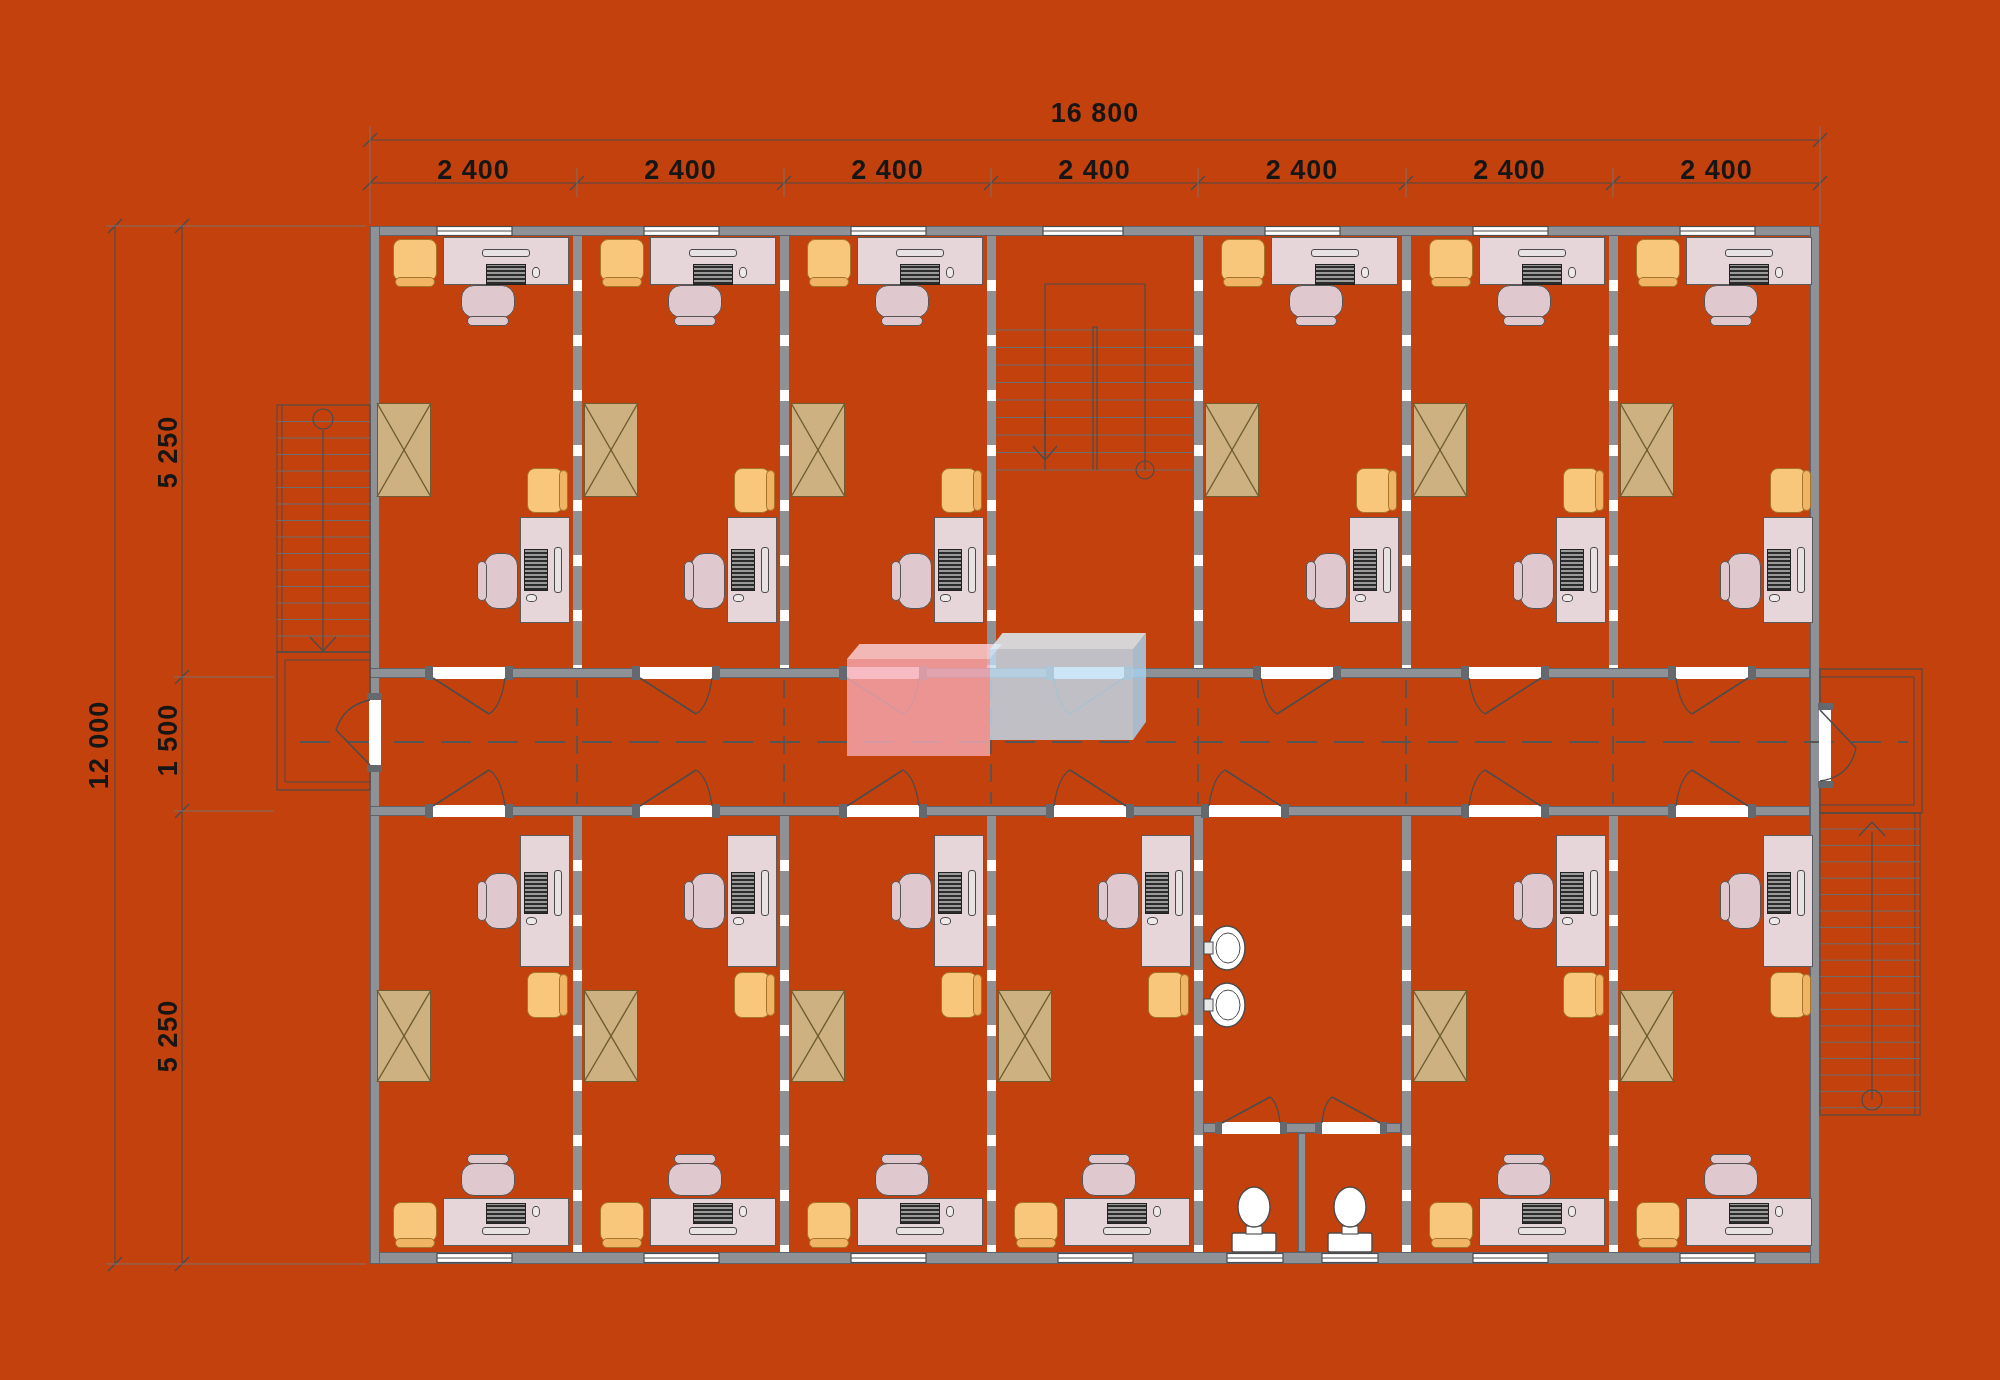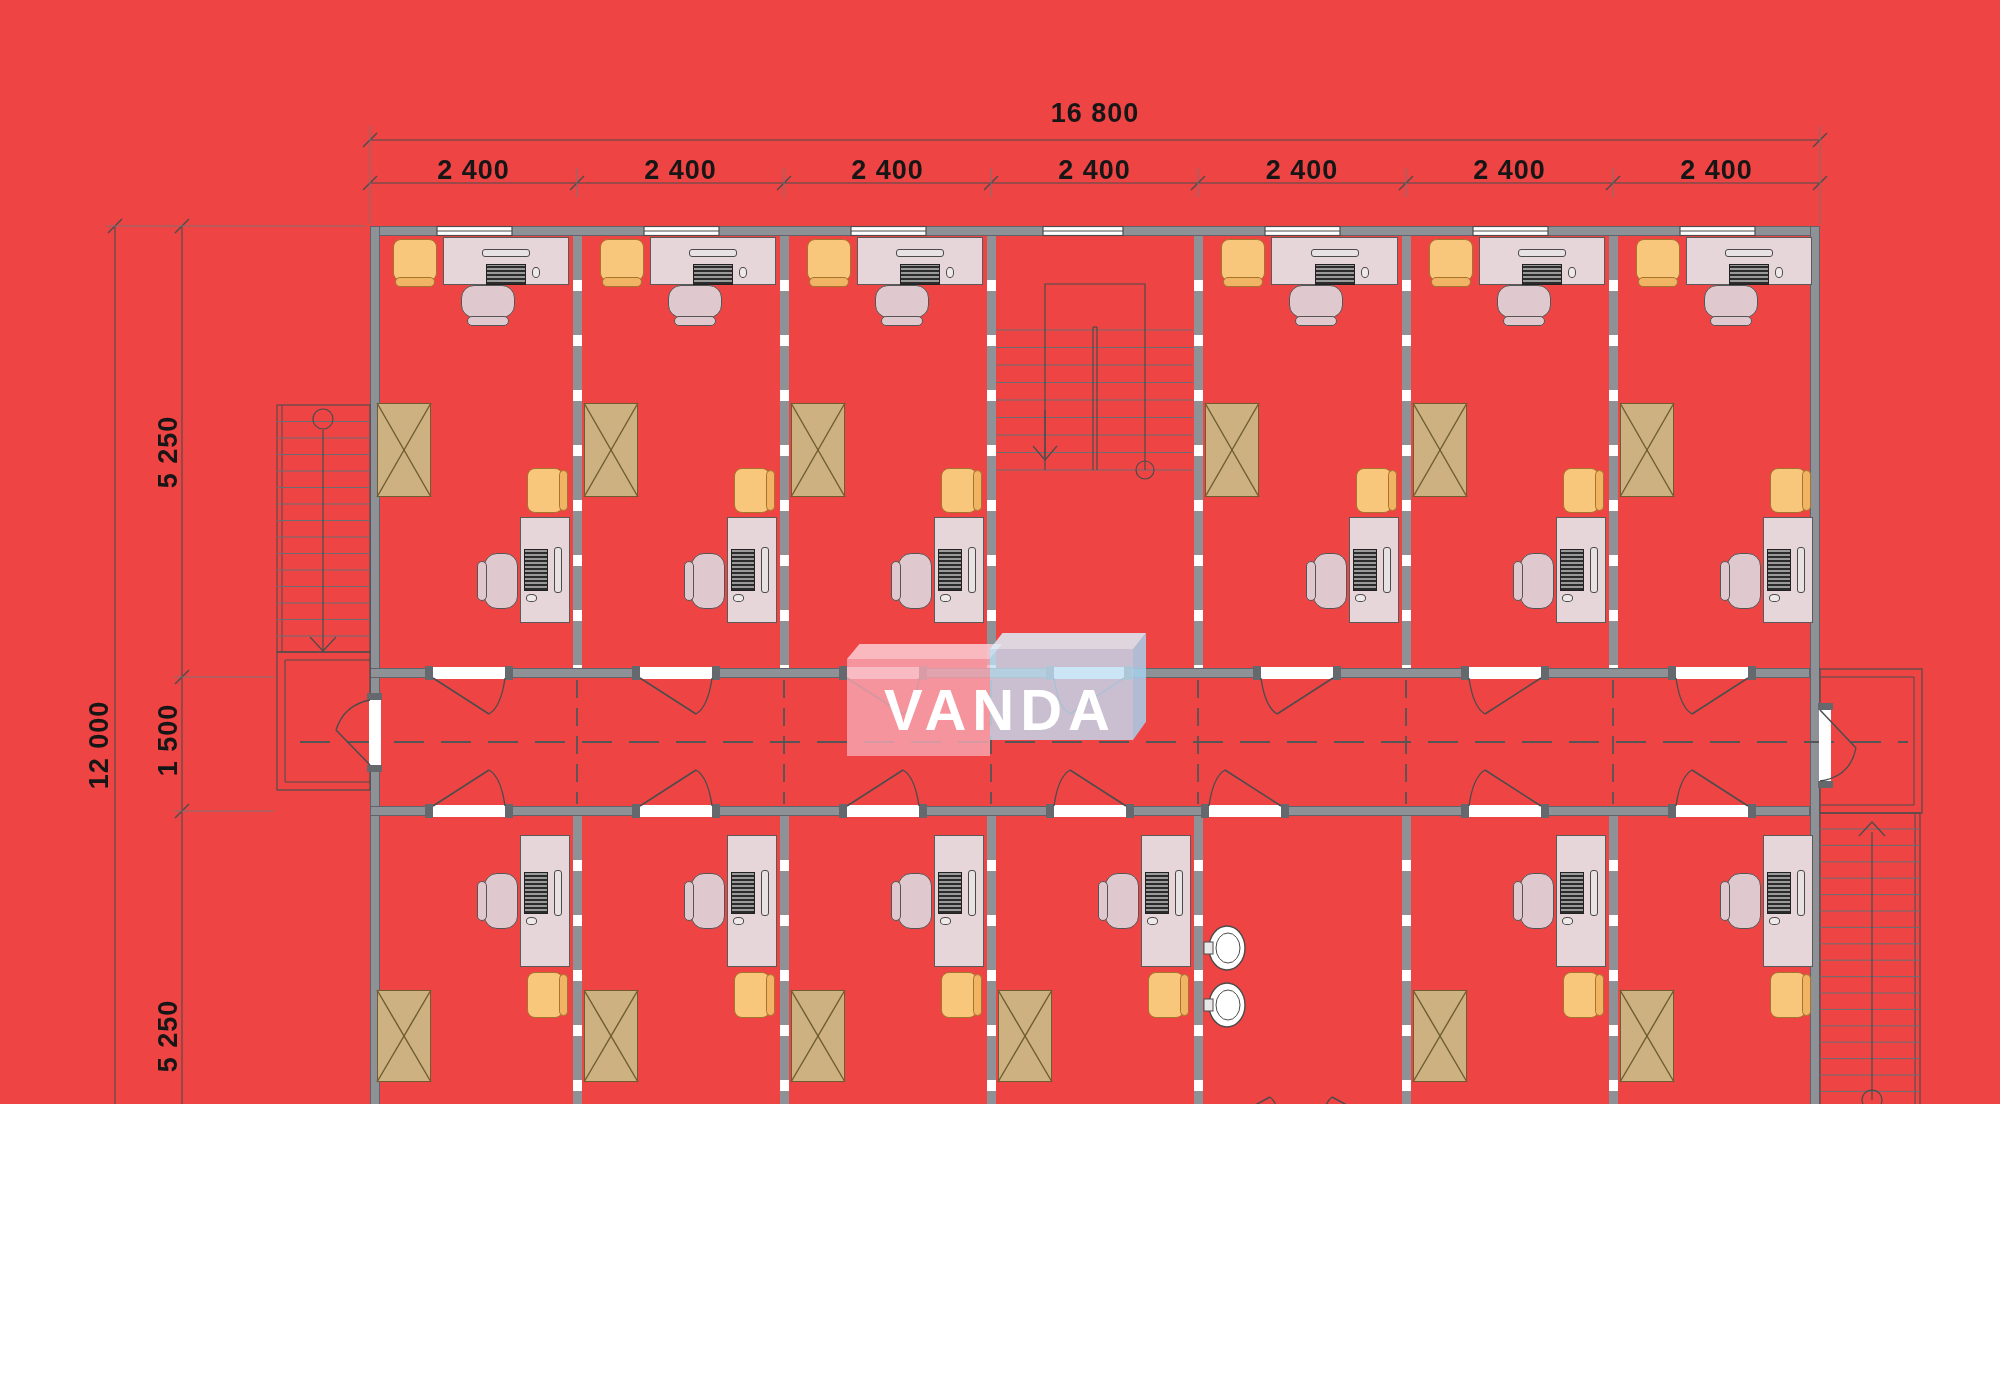--- a/index.html
+++ b/index.html
@@ -1,16 +1,16 @@
 <!DOCTYPE html>
 <html><head>
 <meta charset="utf-8">
 <style>
   html,body{margin:0;padding:0;background:#fff;}
-  #stage{position:relative;width:2000px;height:1104px;background:#ef4444;overflow:hidden;
+  #stage{position:relative;width:2000px;height:1380px;background:#c2410c;overflow:hidden;
          font-family:"Liberation Sans",sans-serif;}
   .wall{position:absolute;background:var(--wall);border:1px solid #60646a;box-sizing:border-box;}
   .wall-dv{position:absolute;background:repeating-linear-gradient(180deg,var(--wall) 0 44px,#ffffff 44px 55px);box-sizing:border-box;}
   .desk{position:absolute;background:var(--desk);border:1.5px solid #5a5a5a;box-sizing:border-box;}
   .kbd{position:absolute;background:#4a4a4a;background-image:repeating-linear-gradient(0deg,#2b2b2b 0 2px,#9a9a9a 2px 4px);border:1px solid #222;box-sizing:border-box;}
   .mon{position:absolute;background:#e9e2e4;border:1px solid #4a4a4a;border-radius:3px;box-sizing:border-box;}
   .mouse{position:absolute;background:#efe9ea;border:1px solid #4a4a4a;border-radius:45%;box-sizing:border-box;}
   .chair-seat{position:absolute;background:var(--chair);border:1.5px solid #555;border-radius:13px;box-sizing:border-box;}
   .chair-back{position:absolute;background:var(--chair);border:1.5px solid #555;border-radius:7px;box-sizing:border-box;}
   .arm-seat{position:absolute;background:var(--armchair);border:1.5px solid #a5752c;border-radius:8px;box-sizing:border-box;}
@@ -316,21 +316,20 @@
   <div class="dim rot" style="left:99px;top:745px;">12 000</div>
   <div class="dim rot" style="left:168px;top:452px;">5 250</div>
   <div class="dim rot" style="left:168px;top:740px;">1 500</div>
   <div class="dim rot" style="left:168px;top:1036px;">5 250</div>
 
   <div class="lg" id="lg-pink-top" style="left: 847px; top: 644px; width: 155px; height: 15px; background: rgba(250, 206, 212, 0.85); clip-path: polygon(0% 100%, 92% 100%, 100% 0%, 8% 0%);"></div>
   <div class="lg" id="lg-pink" style="left: 847px; top: 659px; width: 143px; height: 97px; background: rgba(246, 169, 180, 0.8);"></div>
   <div class="lg" id="lg-blue-top" style="left: 990px; top: 633px; width: 156px; height: 16px; background: rgba(219, 238, 250, 0.85); clip-path: polygon(0% 100%, 92% 100%, 100% 0%, 8% 0%);"></div>
   <div class="lg" id="lg-blue-side" style="left: 1133px; top: 633px; width: 13px; height: 107px; background: rgba(166, 208, 236, 0.85); clip-path: polygon(0% 100%, 0% 15%, 100% 0%, 100% 83%);"></div>
   <div class="lg" id="lg-blue" style="left: 990px; top: 649px; width: 143px; height: 91px; background: rgba(191, 223, 244, 0.8);"></div>
-  <div id="logo-text" style="left:1000px;top:712px;">VANDA</div>
 <div class="wall" style="left: 370px; top: 226px; width: 1450px; height: 10px;"></div>
     <div class="wall" style="left: 370px; top: 1252px; width: 1450px; height: 12px;"></div>
     <div class="wall" style="left: 370px; top: 226px; width: 10px; height: 1038px;"></div>
     <div class="wall" style="left: 1810px; top: 226px; width: 10px; height: 1038px;"></div>
     <div class="wall" style="left: 370px; top: 668px; width: 1440px; height: 10px;"></div>
     <div class="wall" style="left: 370px; top: 806px; width: 1440px; height: 10px;"></div>
     <div class="wall-dv" style="left: 573px; top: 236px; width: 9px; height: 432px;"></div>
     <div class="wall-dv" style="left: 573px; top: 816px; width: 9px; height: 436px;"></div>
     <div class="wall-dv" style="left: 780px; top: 236px; width: 9px; height: 432px;"></div>
     <div class="wall-dv" style="left: 780px; top: 816px; width: 9px; height: 436px;"></div>

